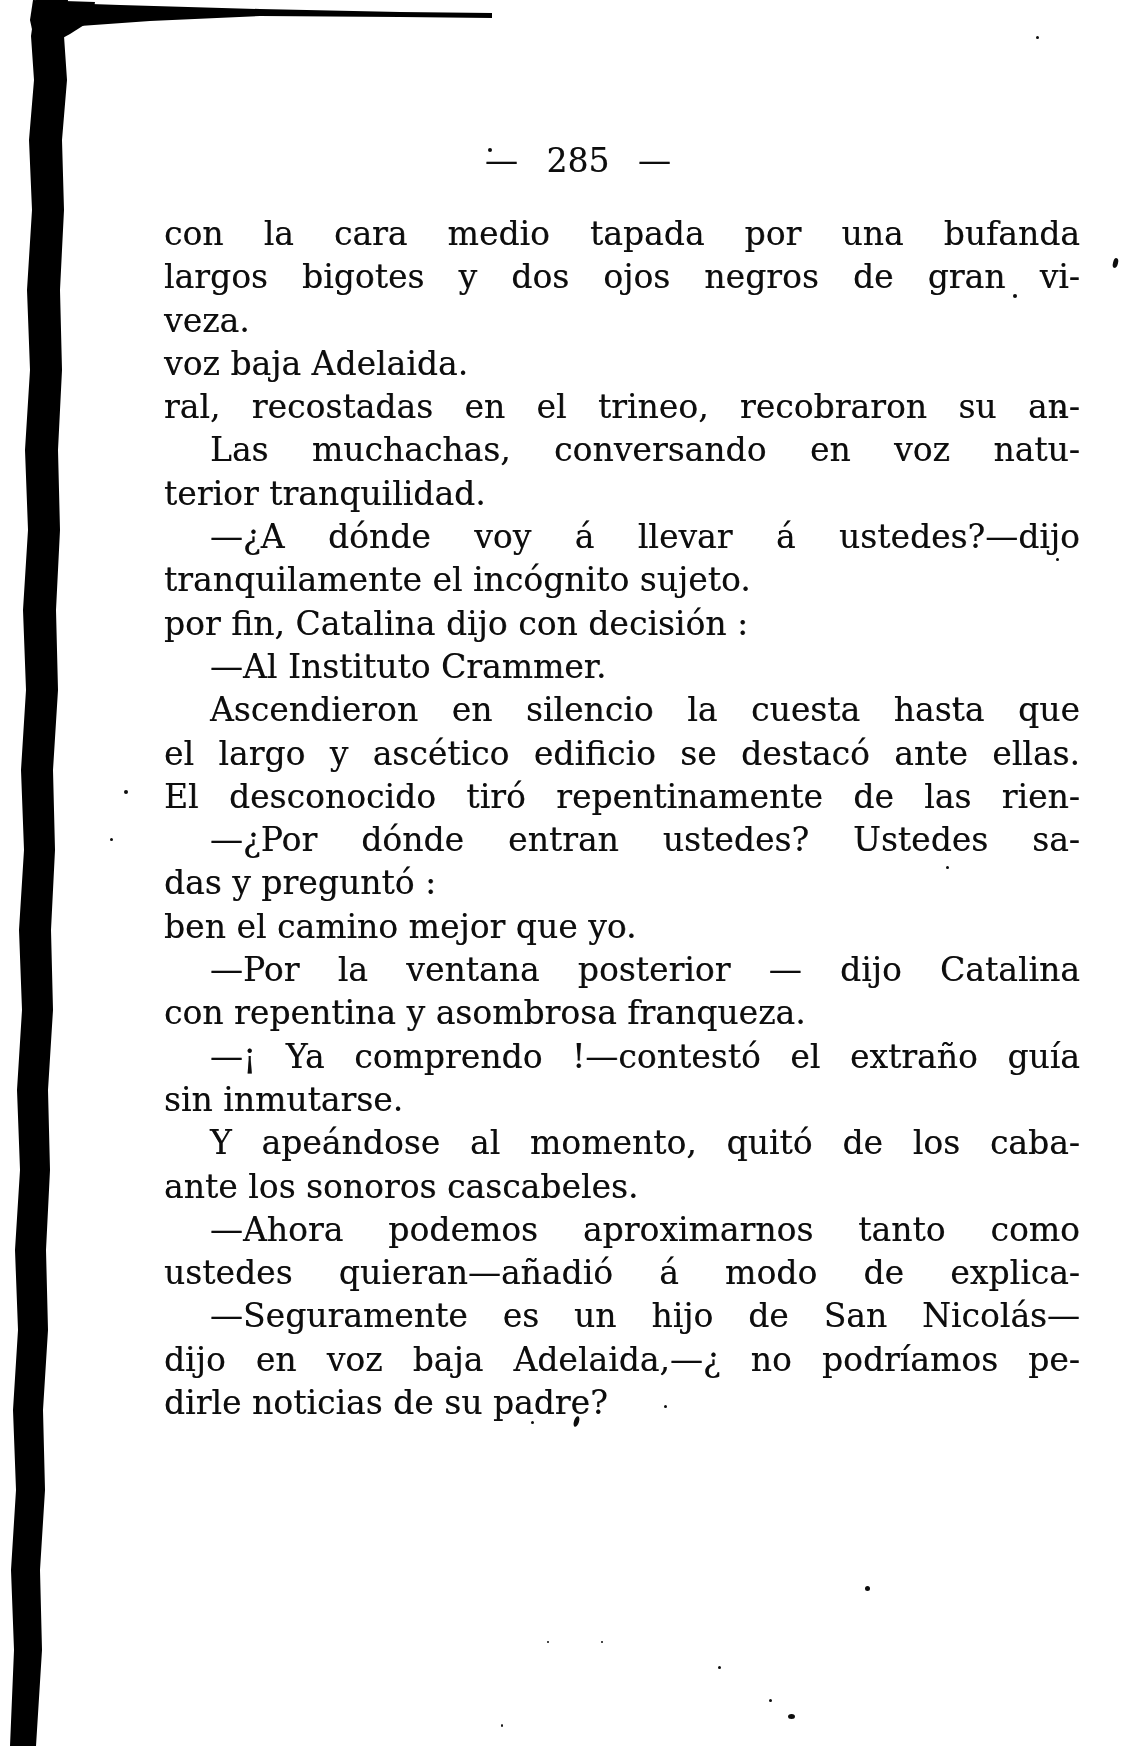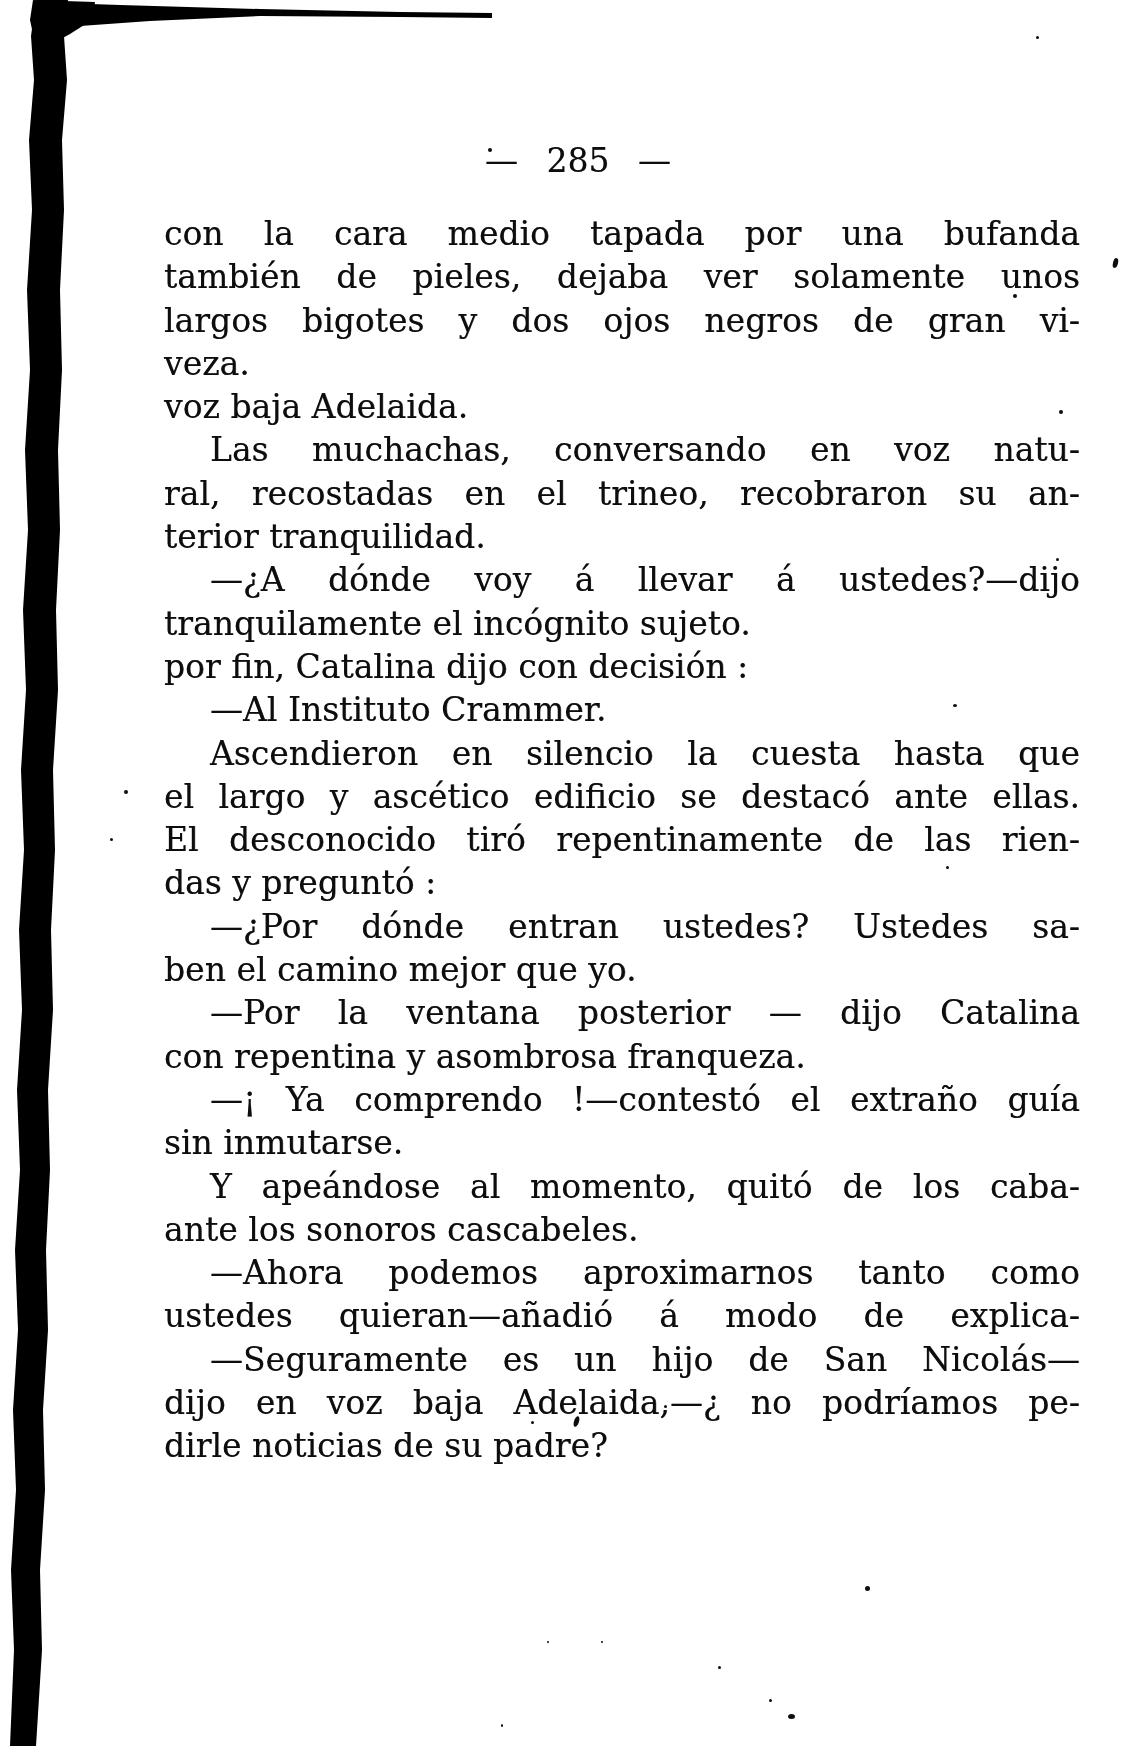--- a/index.html
+++ b/index.html
@@ -60,36 +60,35 @@
   <svg class="scan-edges" viewBox="0 0 1143 1746" xmlns="http://www.w3.org/2000/svg">
     <polygon fill="#000000" points="68,0 64,36 67,80 62,140 64,210 60,290 62,370 58,450 60,530 56,610 58,690 53,770 55,850 51,930 53,1010 48,1090 50,1170 46,1250 48,1330 43,1410 45,1490 40,1570 42,1650 36,1746 10,1746 14,1650 11,1570 16,1490 13,1410 18,1330 15,1250 20,1170 17,1090 22,1010 19,930 24,850 21,770 26,690 23,610 28,530 25,450 30,370 27,290 32,210 29,140 34,80 31,36 36,0"></polygon>
     <polygon fill="#000000" points="33,2 120,5 260,9 400,12 492,13 492,18 400,17 260,16 150,21 80,26 45,31 33,32"></polygon>
     <polygon fill="#000000" points="33,0 95,2 92,20 70,34 48,46 36,48 30,20"></polygon>
   </svg>
 
   <div class="pagenum">— 285 —</div>
 
   <div class="text-block">
       <div class="line">con la cara medio tapada por una bufanda</div>
-      <div class="line">también de pieles, dejaba ver solamente unos</div>
       <div class="line">largos bigotes y dos ojos negros de gran vi-</div>
       <div class="line last">veza.</div>
       <div class="line last">voz baja Adelaida.</div>
+      <div class="line">ral, recostadas en el trineo, recobraron su an-</div>
       <div class="line indent">Las muchachas, conversando en voz natu-</div>
-      <div class="line">ral, recostadas en el trineo, recobraron su an-</div>
       <div class="line last">terior tranquilidad.</div>
       <div class="line indent">—¿A dónde voy á llevar á ustedes?—dijo</div>
       <div class="line last">tranquilamente el incógnito sujeto.</div>
       <div class="line last">por fin, Catalina dijo con decisión :</div>
       <div class="line indent last">—Al Instituto Crammer.</div>
       <div class="line indent">Ascendieron en silencio la cuesta hasta que</div>
       <div class="line">el largo y ascético edificio se destacó ante ellas.</div>
       <div class="line">El desconocido tiró repentinamente de las rien-</div>
+      <div class="line indent">—¿Por dónde entran ustedes? Ustedes sa-</div>
       <div class="line last">das y preguntó :</div>
-      <div class="line indent">—¿Por dónde entran ustedes? Ustedes sa-</div>
       <div class="line last">ben el camino mejor que yo.</div>
       <div class="line indent">—Por la ventana posterior — dijo Catalina</div>
       <div class="line last">con repentina y asombrosa franqueza.</div>
       <div class="line indent">—¡ Ya comprendo !—contestó el extraño guía</div>
       <div class="line last">sin inmutarse.</div>
       <div class="line indent">Y apeándose al momento, quitó de los caba-</div>
       <div class="line last">ante los sonoros cascabeles.</div>
       <div class="line indent">—Ahora podemos aproximarnos tanto como</div>
       <div class="line">ustedes quieran—añadió á modo de explica-</div>
       <div class="line indent">—Seguramente es un hijo de San Nicolás—</div>

